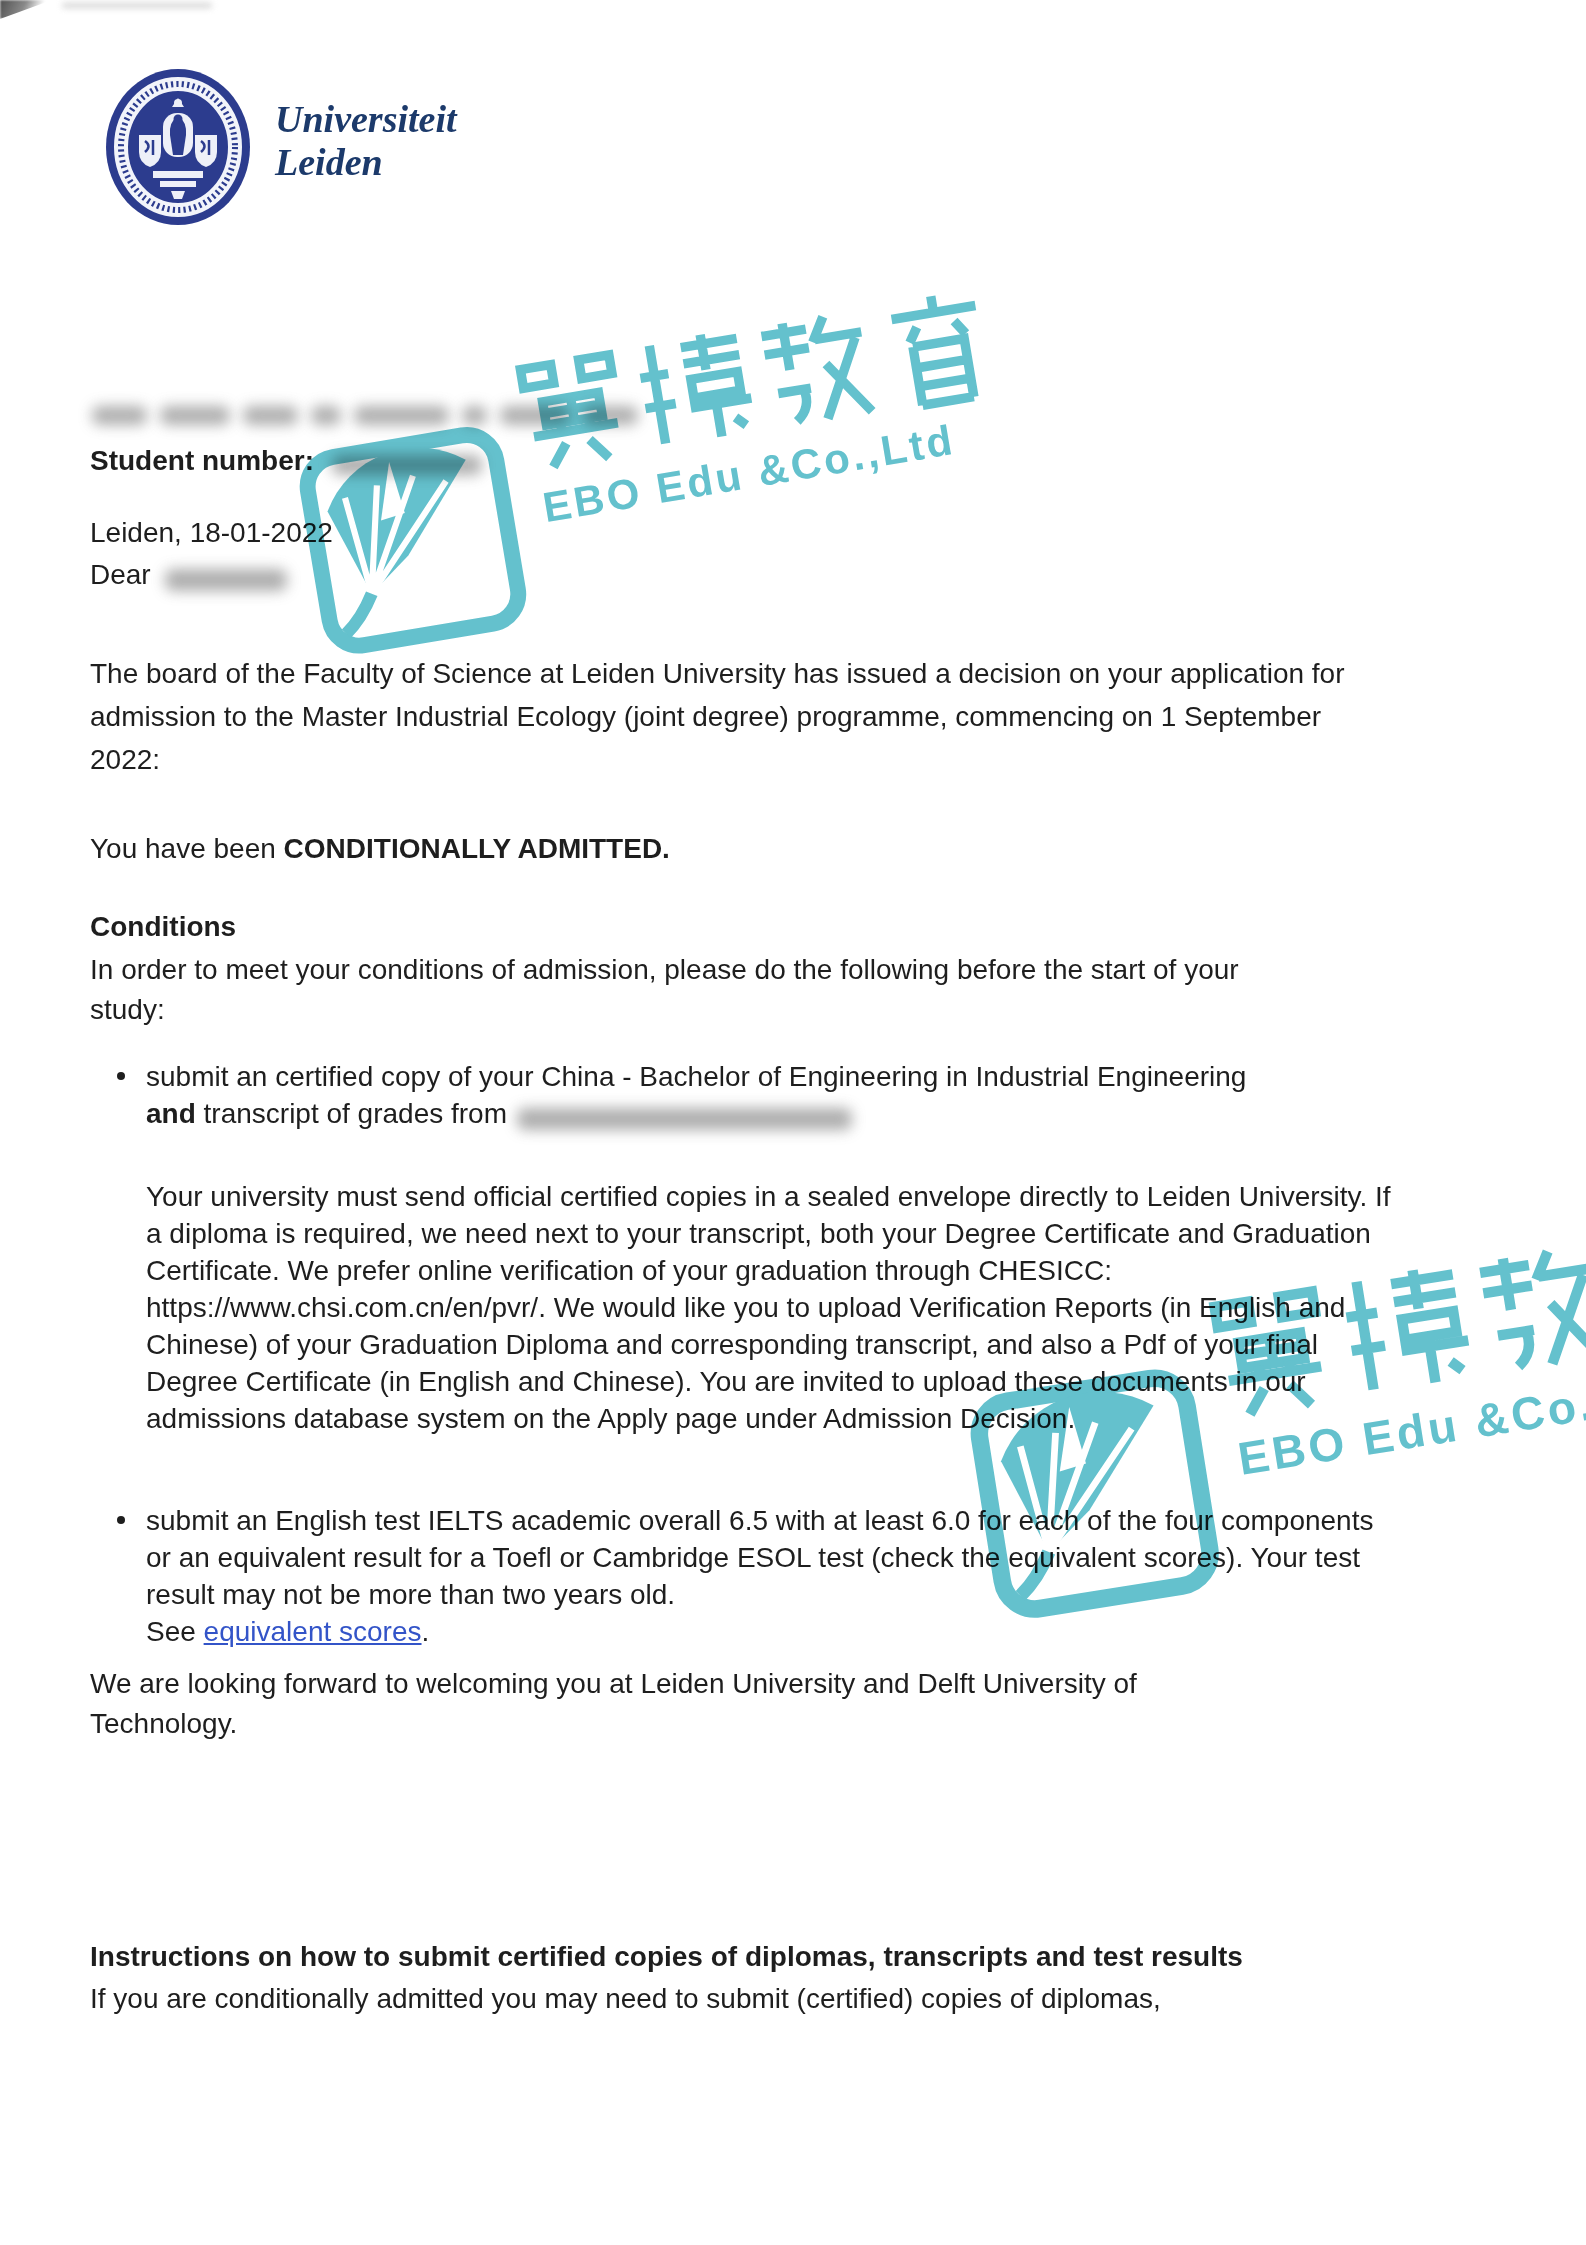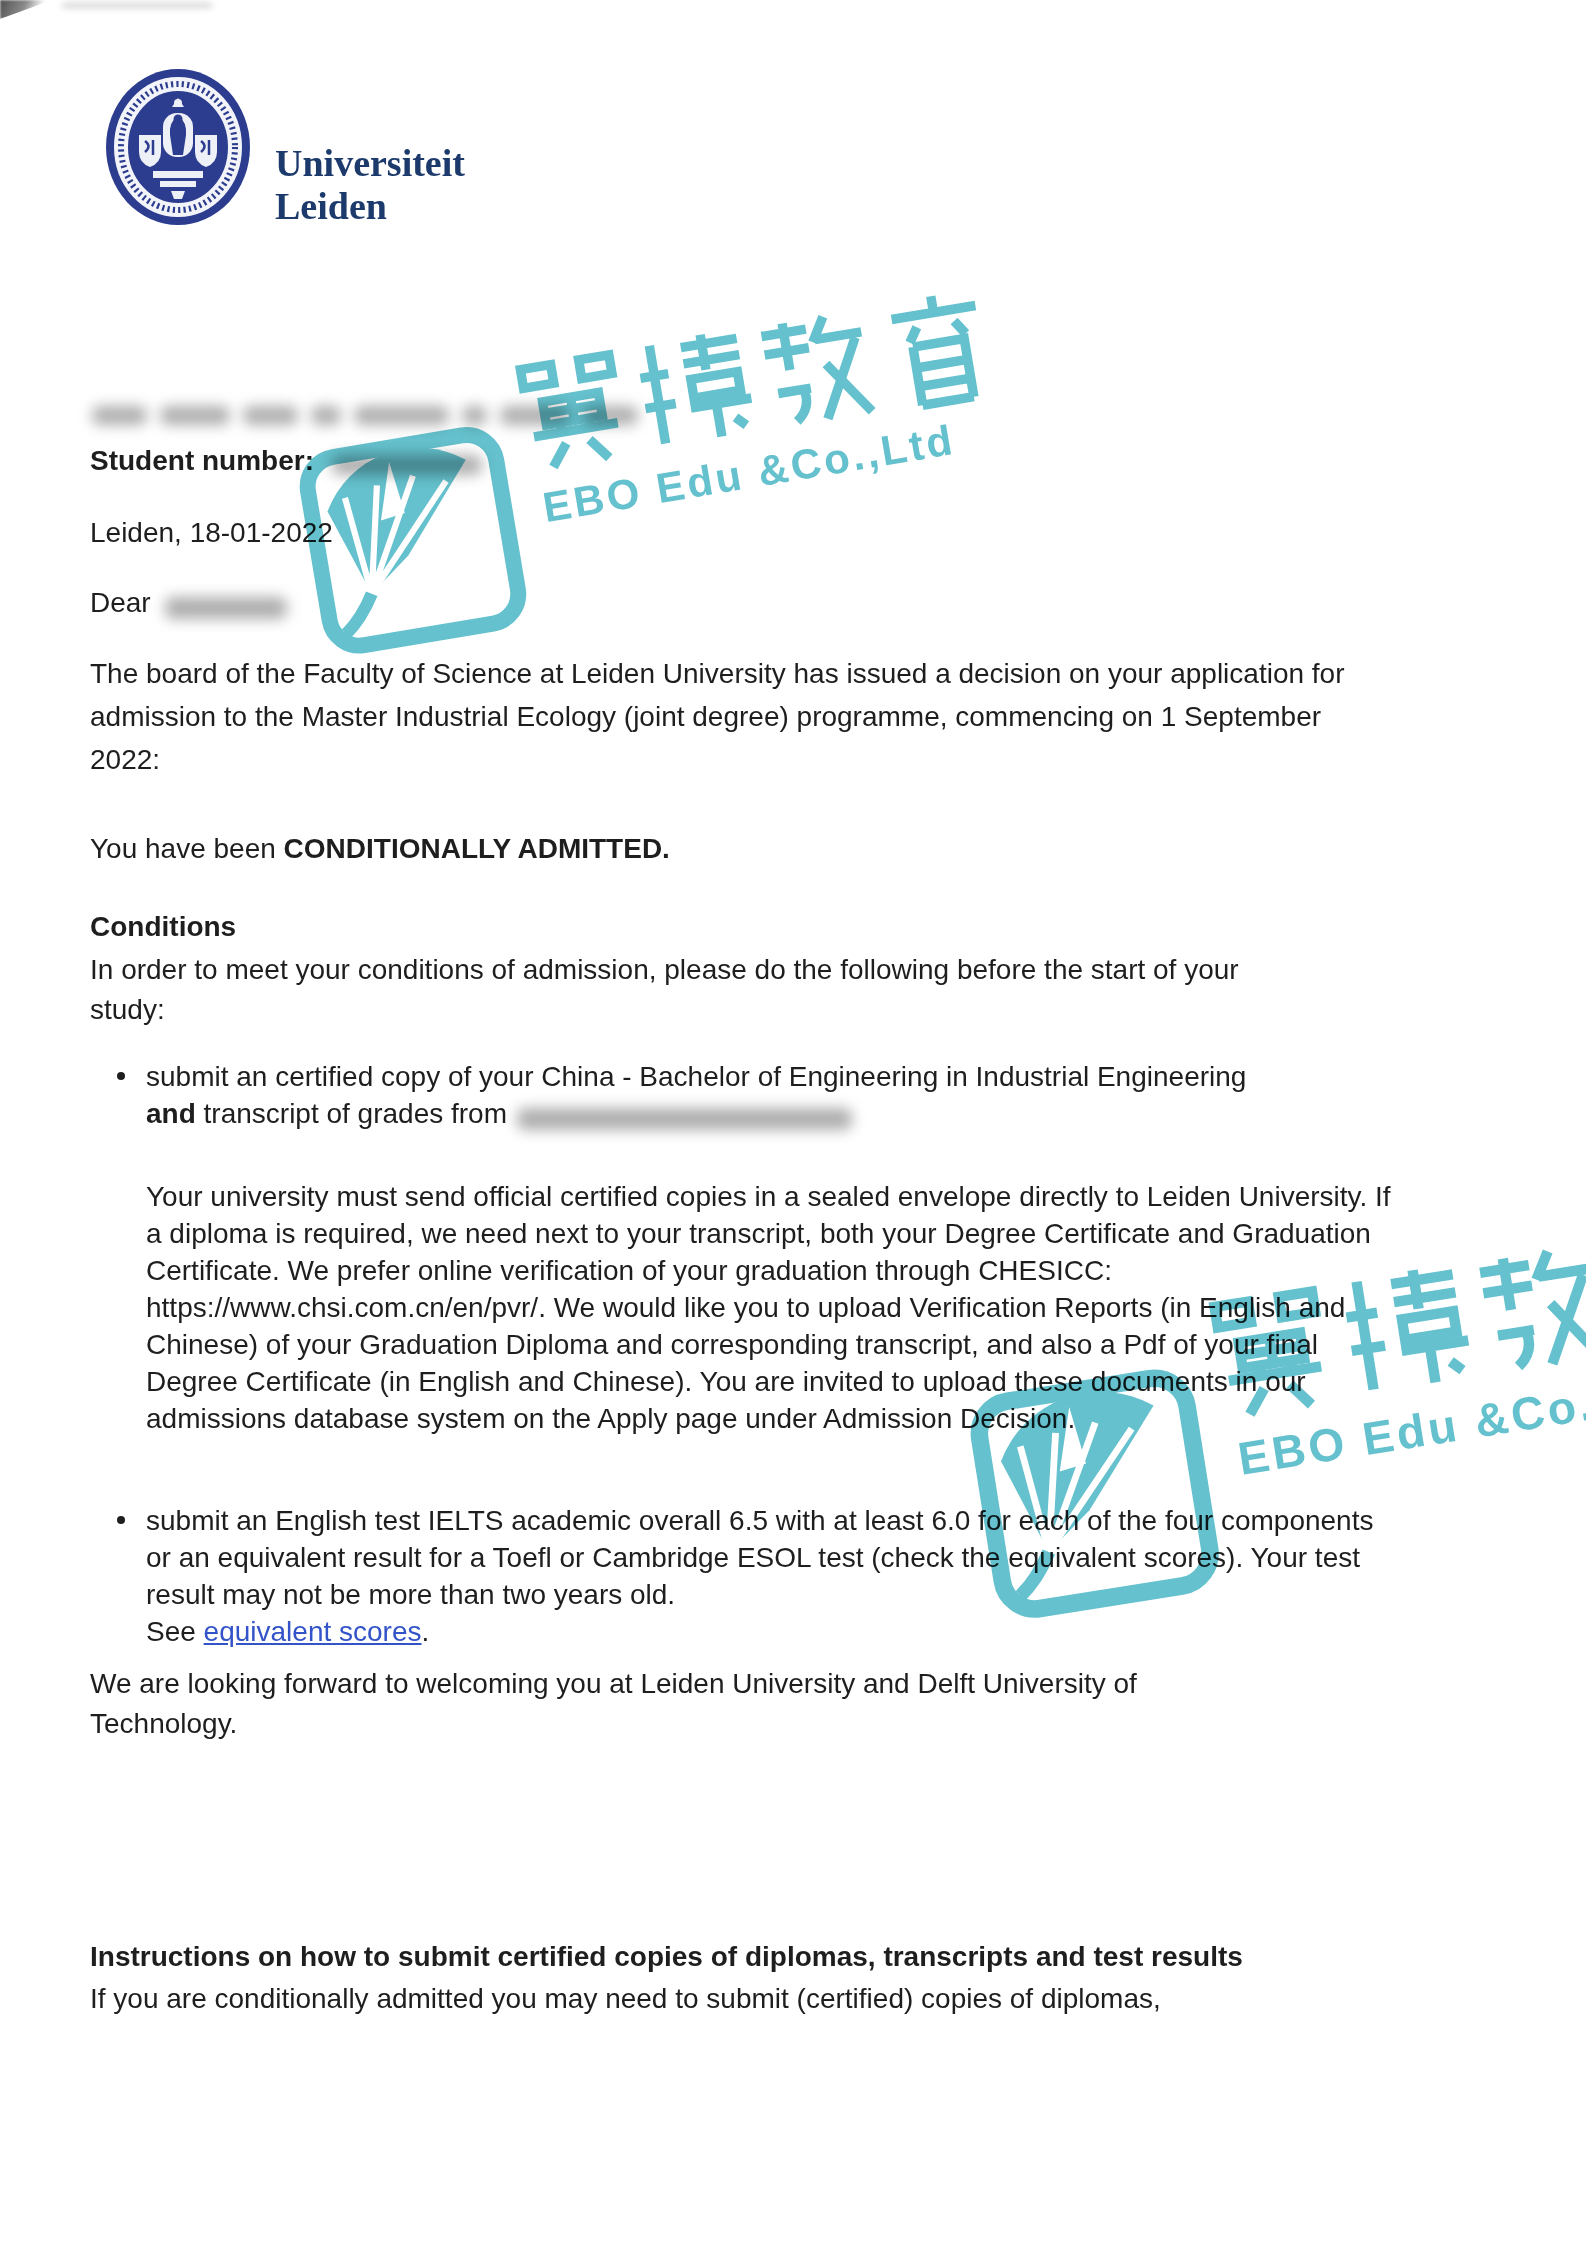--- a/index.html
+++ b/index.html
@@ -12,21 +12,21 @@
     color:var(--body-text,#1e1e1e);
   }
   
   .corner-mark{position:absolute;top:0;left:0;width:52px;height:19px;
     background:linear-gradient(115deg,#333 0%,#777 45%,transparent 75%);
     clip-path:polygon(0 0,100% 0,0 100%);filter:blur(1px);opacity:.85;}
   .top-smudge{position:absolute;top:3px;left:62px;width:150px;height:5px;
     background:#c9c9c9;filter:blur(3px);border-radius:3px;opacity:.8;}
 
   
-  .logo{position:absolute;top:66px;left:103px;display:flex;align-items:flex-end;}
+  .logo{position:absolute;top:66px;left:103px;display:flex;align-items:flex-start;font-style:italic;}
   .seal{width:150px;height:162px;flex:none;}
   .uni-name{margin-left:22px;margin-top:32px;
     font-family:"Liberation Serif","DejaVu Serif",serif;font-weight:bold;
     font-size:38px;line-height:43px;color:var(--brand-navy,#1c3a6b);}
 
   
   .h1{position:absolute;left:90px;top:296px;font-size:42px;font-weight:400;
     color:var(--title-blue,#4a6a92);letter-spacing:.5px;}
 
   
@@ -37,21 +37,21 @@
   .redline{position:absolute;left:92px;top:402px;display:flex;gap:13px;align-items:center;height:26px;}
   .blob{display:inline-block;background:#8f8f8f;border-radius:8px;filter:blur(7px);opacity:.72;vertical-align:middle;}
   .redline .blob{height:19px;}
   .w55{width:55px;}.w70{width:70px;}.w30{width:30px;}.w95{width:95px;}.w25{width:25px;}
   .sn-blob{width:150px;height:20px;margin-left:18px;transform:translateY(2px);}
   .dear-blob{width:122px;height:22px;margin-left:14px;transform:translateY(3px);}
   .uni-blob{width:335px;height:22px;margin-left:10px;transform:translateY(3px);}
 
   .student{top:442px;}
   .date{top:514px;}
-  .salutation{top:584px;}
+  .salutation{top:556px;}
   .intro{top:652px;width:1256px;line-height:43px;}
   .decision{top:830px;}
   .cond-h{top:908px;}
   .cond-intro{top:950px;width:1280px;line-height:40px;}
 
   .bullet{position:absolute;left:117px;display:flex;margin:0;}
   .bullet .dot{width:8px;height:8px;border-radius:50%;background:#1e1e1e;margin-top:14px;flex:none;}
   .bullet .btext{margin-left:21px;font-size:28px;line-height:37px;}
   .bullet1{top:1058px;} .bullet1 .btext{width:1280px;}
   .detail{left:146px;top:1178px;width:1250px;line-height:37px;}

